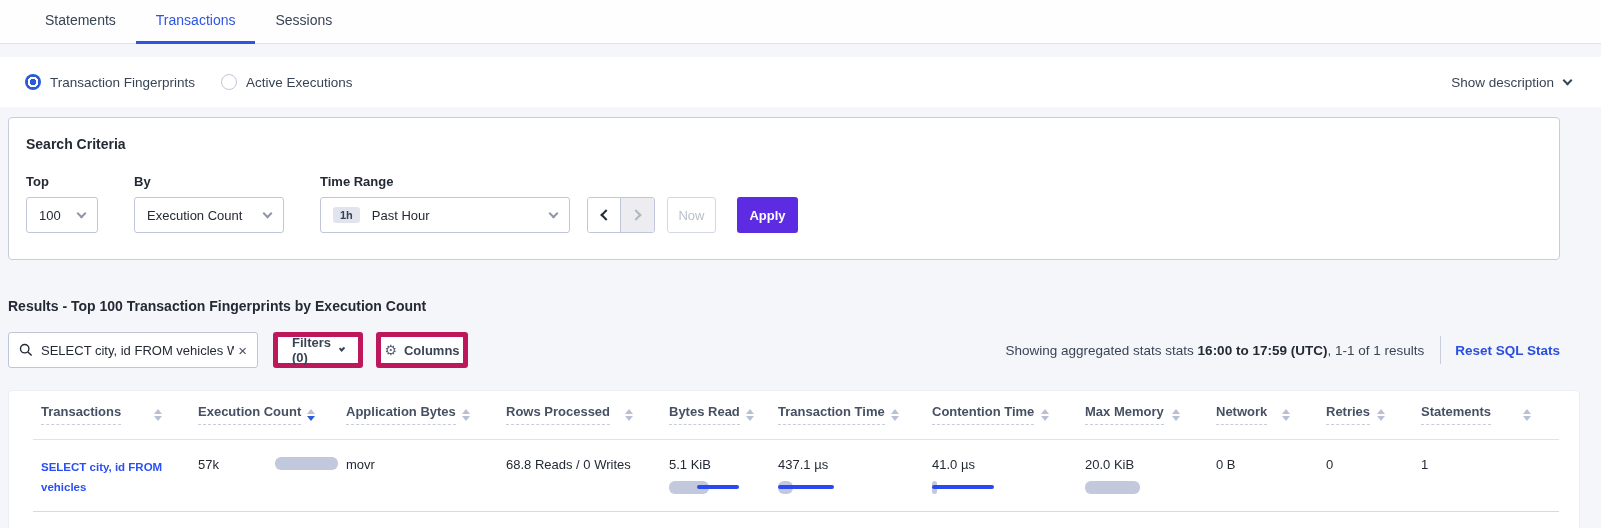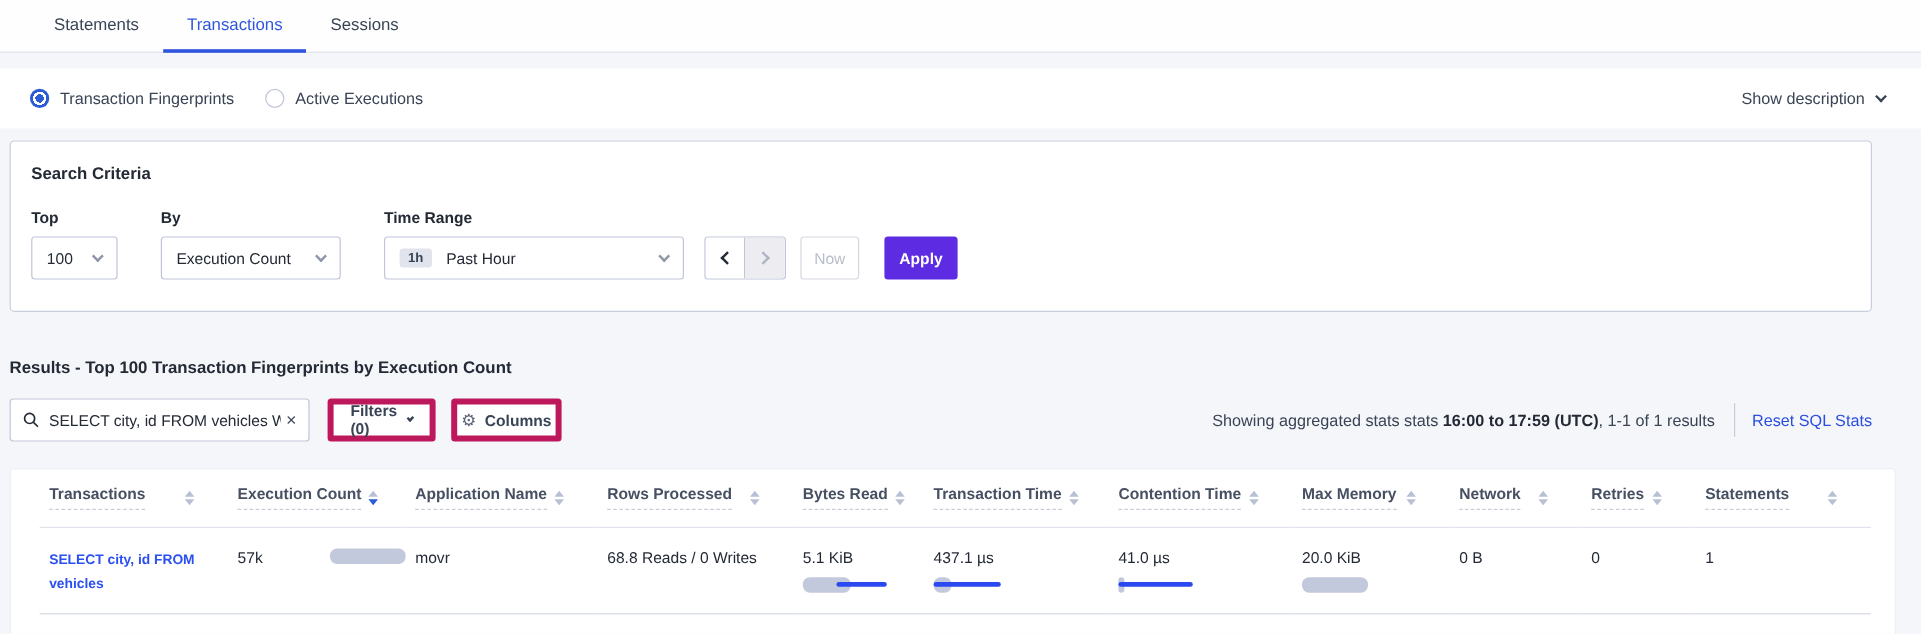--- a/index.html
+++ b/index.html
@@ -68,21 +68,21 @@
   .btn-plain { height:36px; background:#fff; border:5px solid #be185d; border-radius:3px;
     display:flex; align-items:center; padding:0 14px; font-size:13px; font-weight:bold;
     color:#394455; cursor:pointer; }
   .filters-btn { margin-left:15px; width:90px; justify-content:center; }
   .filters-btn .chev { border-color:#394455; margin-left:8px; width:5px; height:5px; }
   .columns-btn { margin-left:13px; width:92px; justify-content:center; }
   .gear { font-size:14px; color:#5a6475; margin-right:7px; font-weight:normal; }
   .stats-text { font-size:13.5px; color:#394455; white-space:nowrap; }
   .stats-text b { color:#242a35; }
   .vdivider { width:1px; height:28px; background:#c7cdda; margin:0 14px 0 16px; }
-  .reset-link { font-size:13.5px; font-weight:normal; color:#2a4ede; cursor:pointer; white-space:nowrap; }
+  .reset-link { font-size:13.5px; font-weight:bold; color:#2a4ede; cursor:pointer; white-space:nowrap; }
 
   
   .table-panel { margin:22px 21px 0 8px; background:#fff; border:1px solid #eceef4;
     border-radius:4px; padding:0 20px 20px 24px; }
   table { border-collapse:collapse; table-layout:fixed; width:100%; }
   th, td { text-align:left; vertical-align:top; padding:0 0 0 8px; }
   th { height:48px; vertical-align:middle; border-bottom:1px solid #e0e3eb; }
   .thi { display:flex; align-items:center; justify-content:space-between; margin-right:28px; }
   .thl { font-size:13px; font-weight:bold; color:#475062; border-bottom:1px dashed #c7cdda;
     padding-bottom:5px; white-space:nowrap; cursor:pointer; }
@@ -219,21 +219,21 @@
             <div class="thi">
               <span class="thl">Execution Count</span>
               <span class="sort">
                 <i class="tri-up"></i>
                 <i class="tri-down"></i>
               </span>
             </div>
           </th>
         <th>
             <div class="thi">
-              <span class="thl">Application Name</span>
+              <span class="thl">Application Bytes</span>
               <span class="sort">
                 <i class="tri-up"></i>
                 <i class="tri-down"></i>
               </span>
             </div>
           </th>
         <th>
             <div class="thi">
               <span class="thl">Rows Processed</span>
               <span class="sort">

